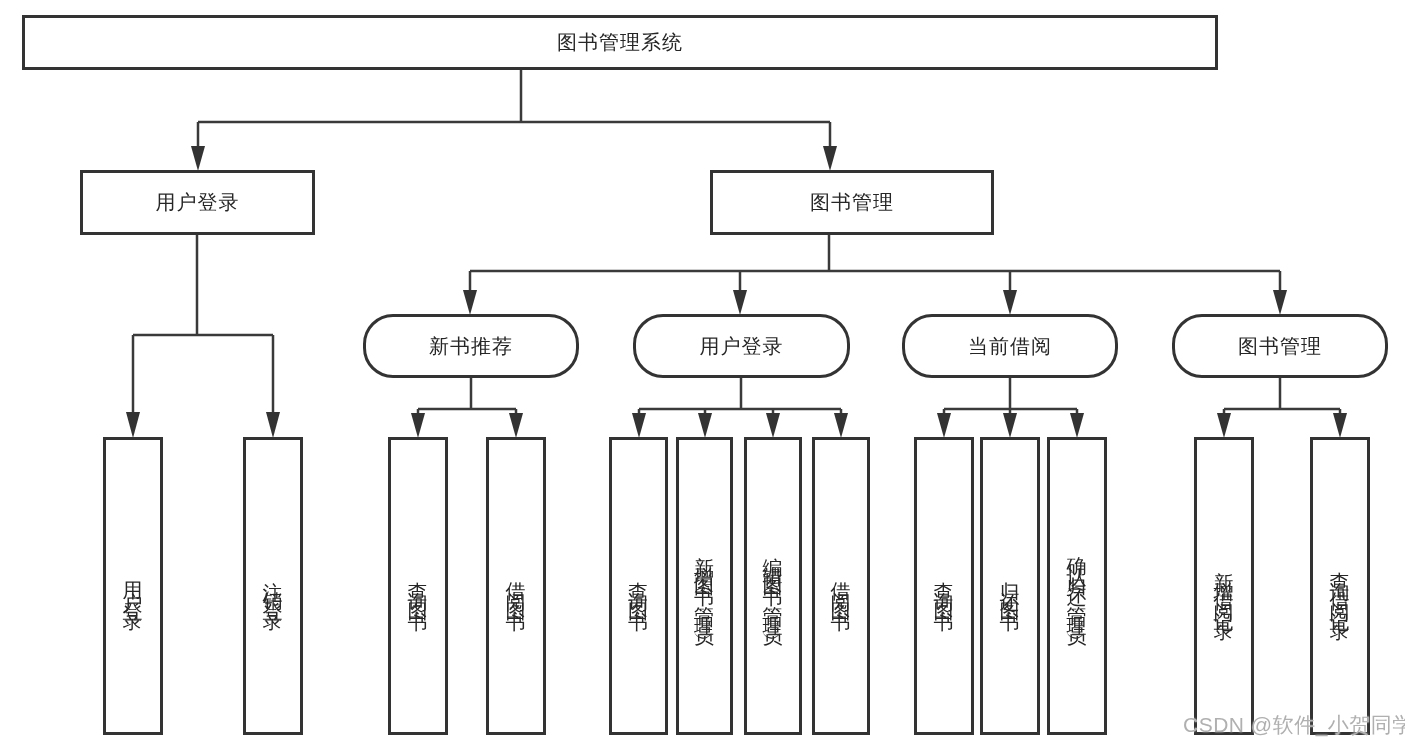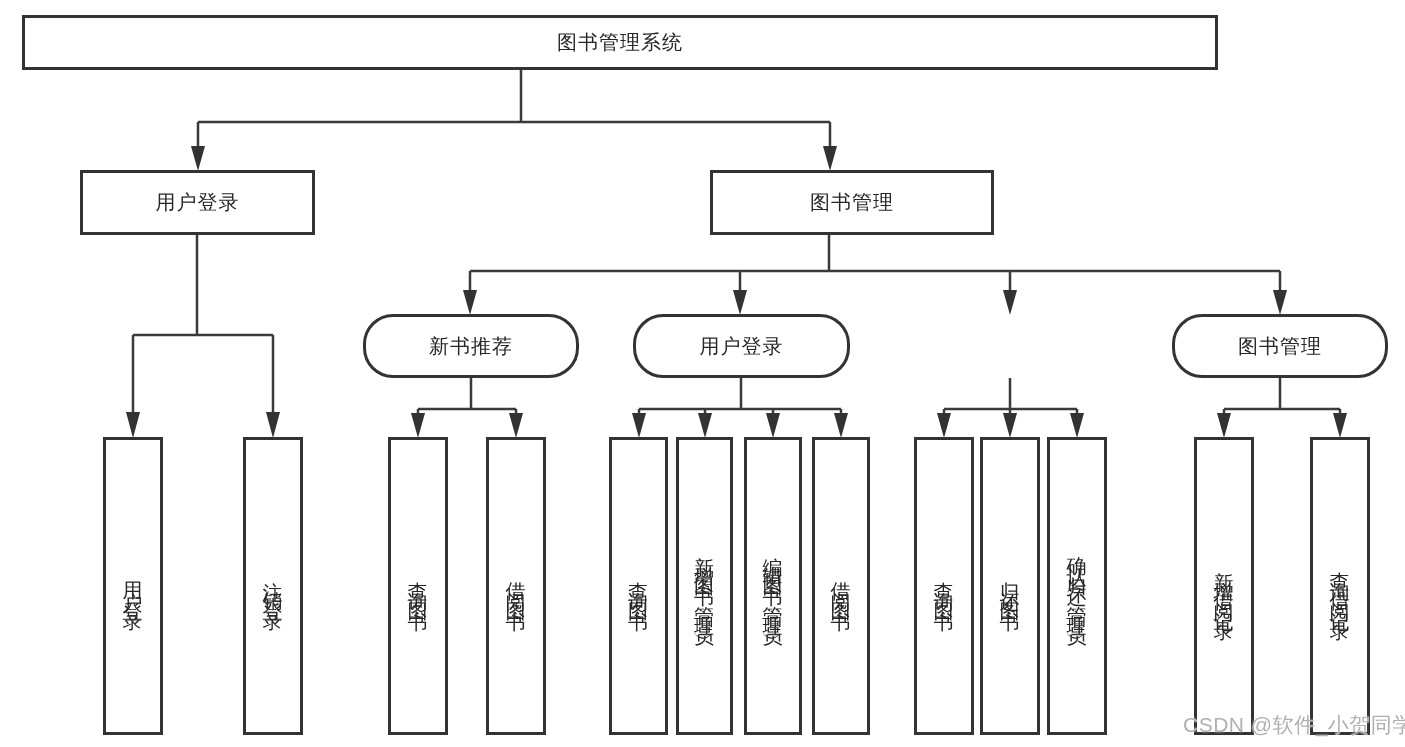--- a/index.html
+++ b/index.html
@@ -139,20 +139,23 @@
   <div class="node h-node node-l2b">
     <span>图书管理</span>
   </div>
 
   <div class="node h-node node-l3" style="left:363px;width:216px;">
     <span>新书推荐</span>
   </div>
   <div class="node h-node node-l3" style="left:633px;width:217px;">
     <span>用户登录</span>
   </div>
+  <div class="node h-node node-l3" style="left:902px;width:216px;">
+    <span>当前借阅</span>
+  </div>
   <div class="node h-node node-l3" style="left:1172px;width:216px;">
     <span>图书管理</span>
   </div>
 
   <div class="node leaf" style="left:103px;">
     <span class="vtext">用户登录</span>
   </div>
   <div class="node leaf" style="left:243px;">
     <span class="vtext">注销登录</span>
   </div>

